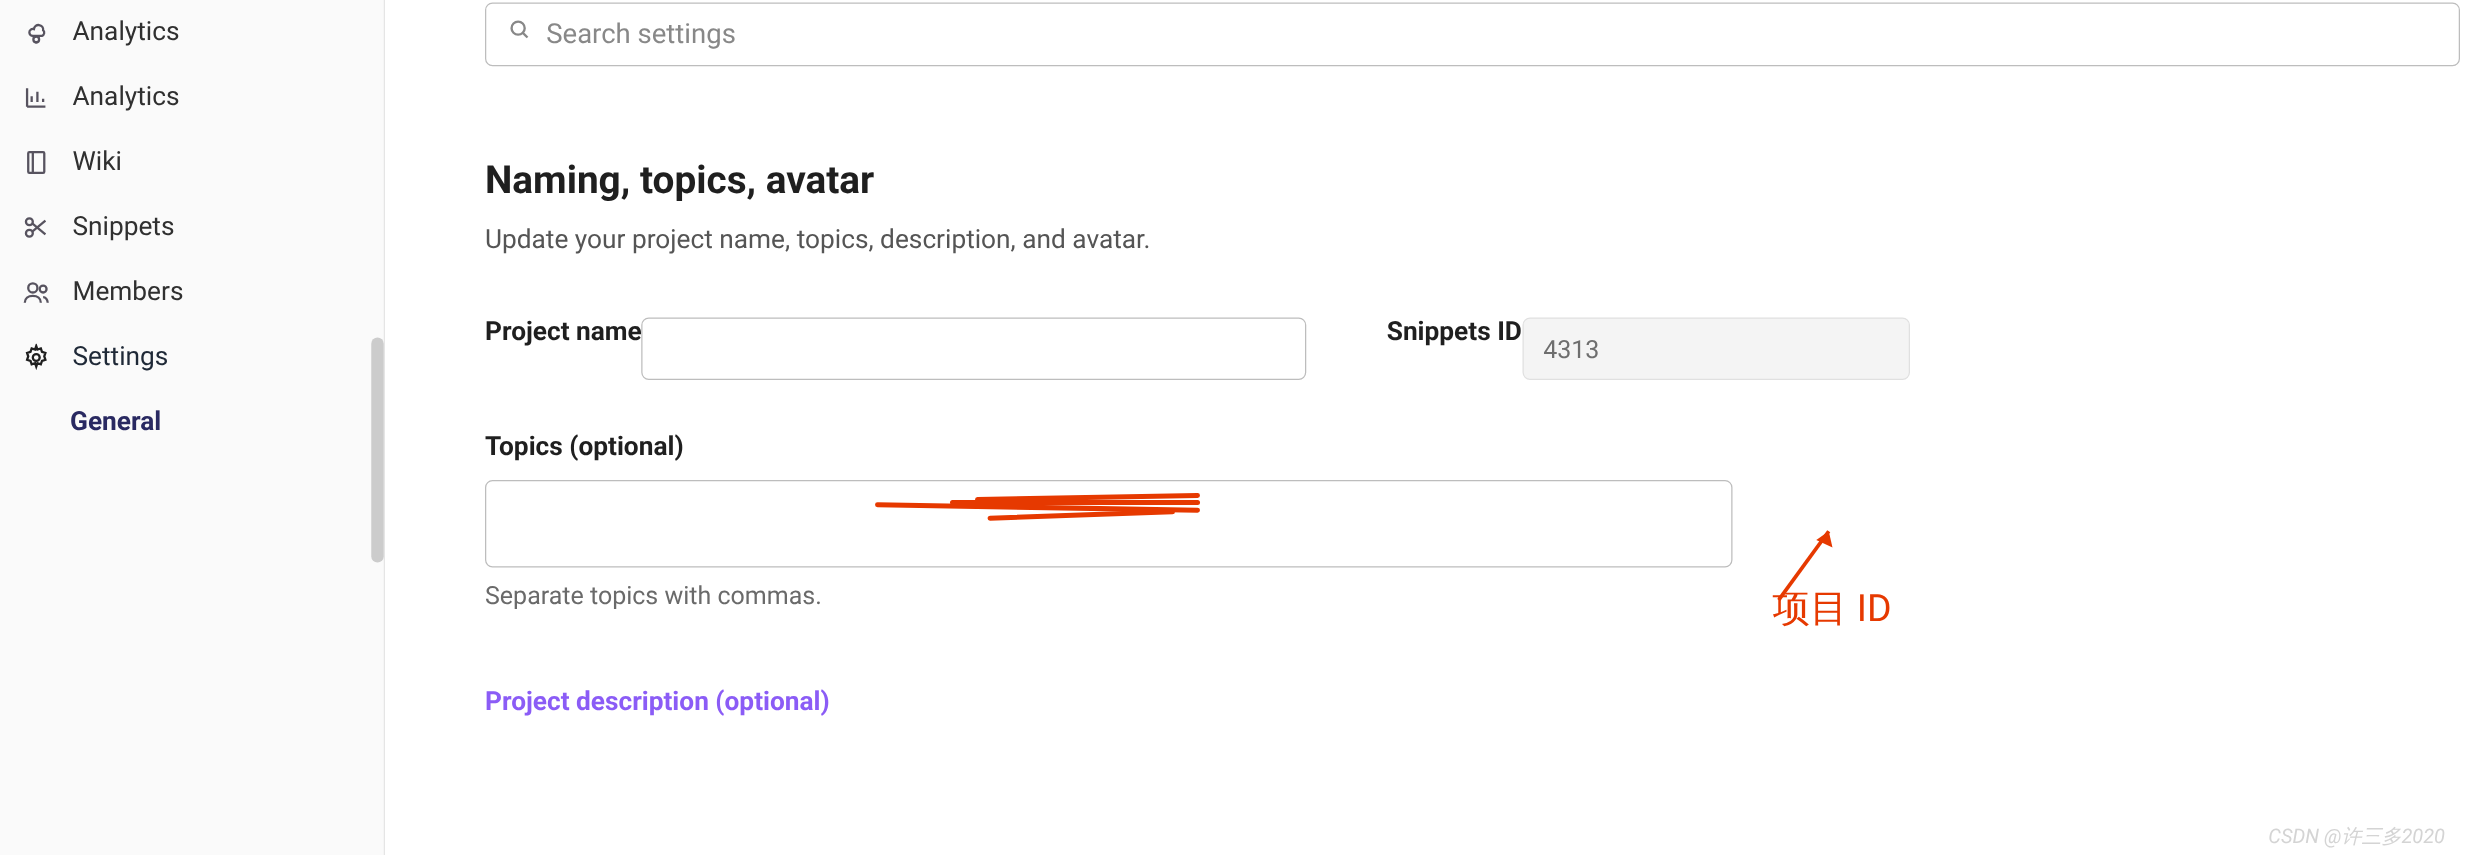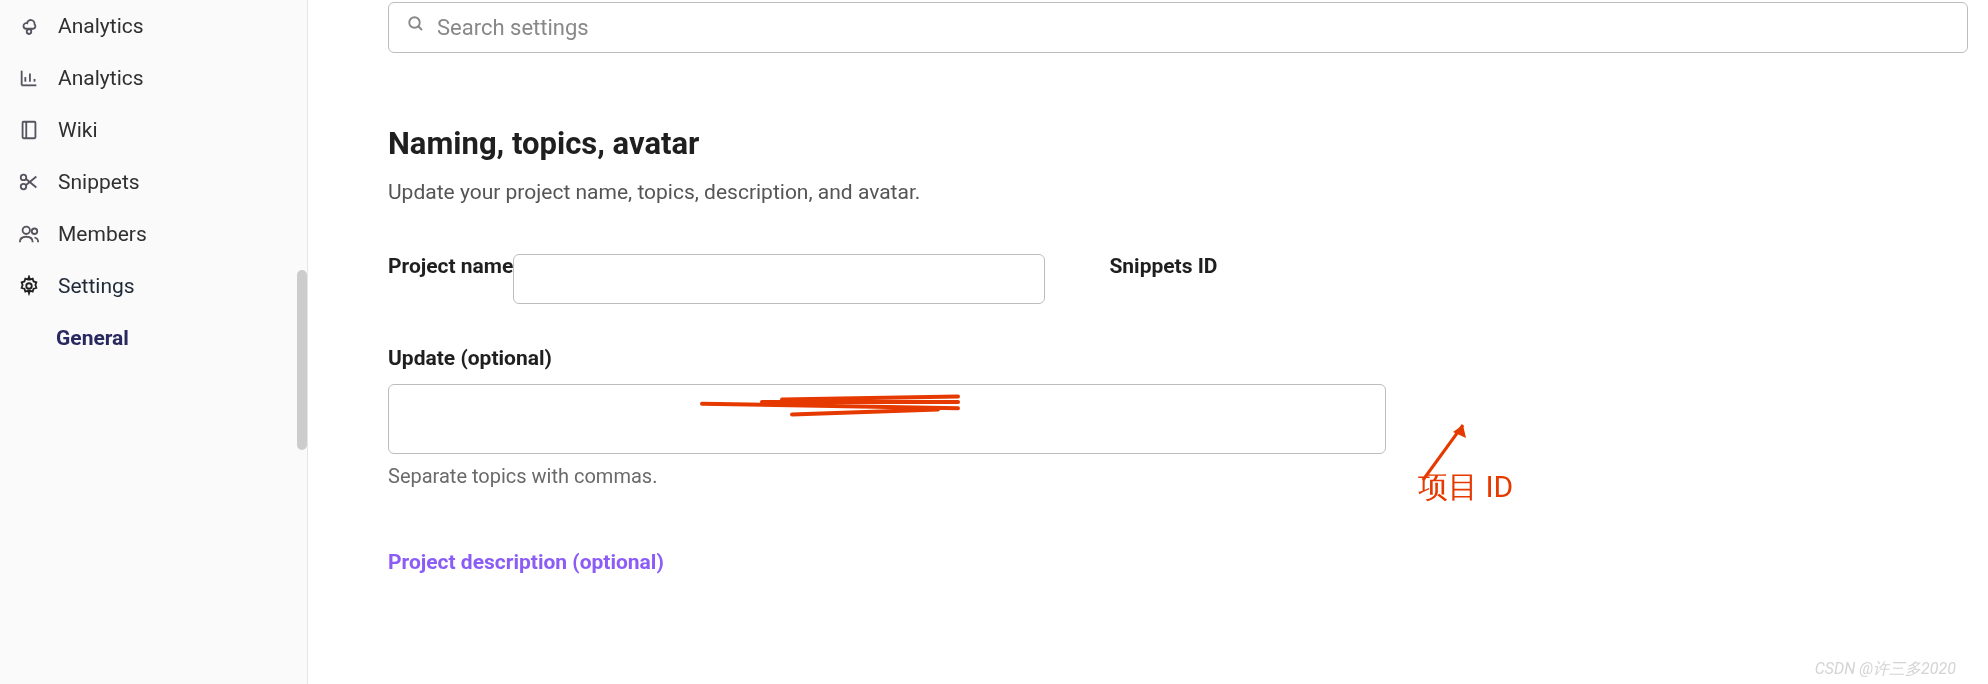--- a/index.html
+++ b/index.html
@@ -115,24 +115,25 @@
   <h2 class="section-title">Naming, topics, avatar</h2>
   <p class="section-desc">Update your project name, topics, description, and avatar.</p>
 
   <div class="form-row">
     <div class="form-group">
       <label class="form-label">Project name</label>
       <input class="form-input" value="" style="">
     </div>
     <div class="form-group">
       <label class="form-label">Snippets ID</label>
+      <input class="form-input readonly" readonly="" style="width: 310px;" value="4313">
     </div>
   </div>
 
-  <div class="topics-label">Update (optional)</div>
+  <div class="topics-label">Topics (optional)</div>
   <input class="topics-input" value="" style="">
   <div class="topics-hint">Separate topics with commas.</div>
 
   <div class="last-label">Project description (optional)</div>
 
   
   <div class="redact">
     <span style="left:0;top:6px;width:180px;transform:rotate(-1deg)"></span>
     <span style="left:-80px;top:14px;width:260px;transform:rotate(1deg)"></span>
     <span style="left:10px;top:20px;width:150px;transform:rotate(-2deg)"></span>

